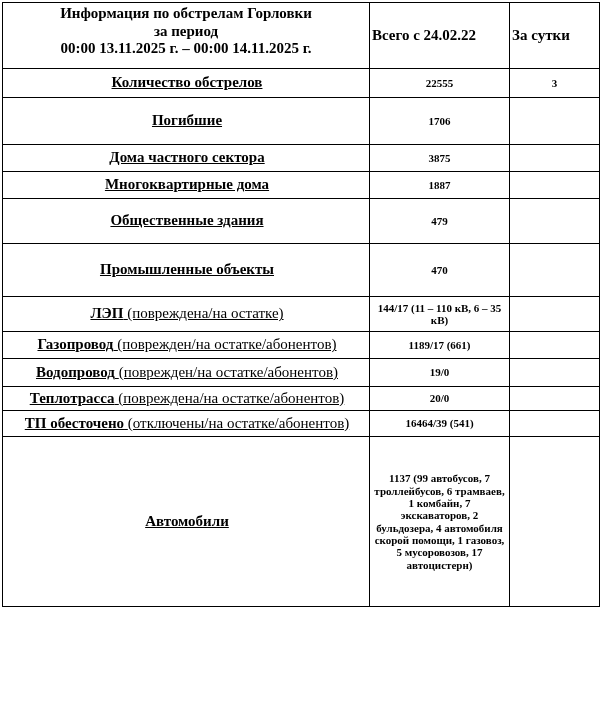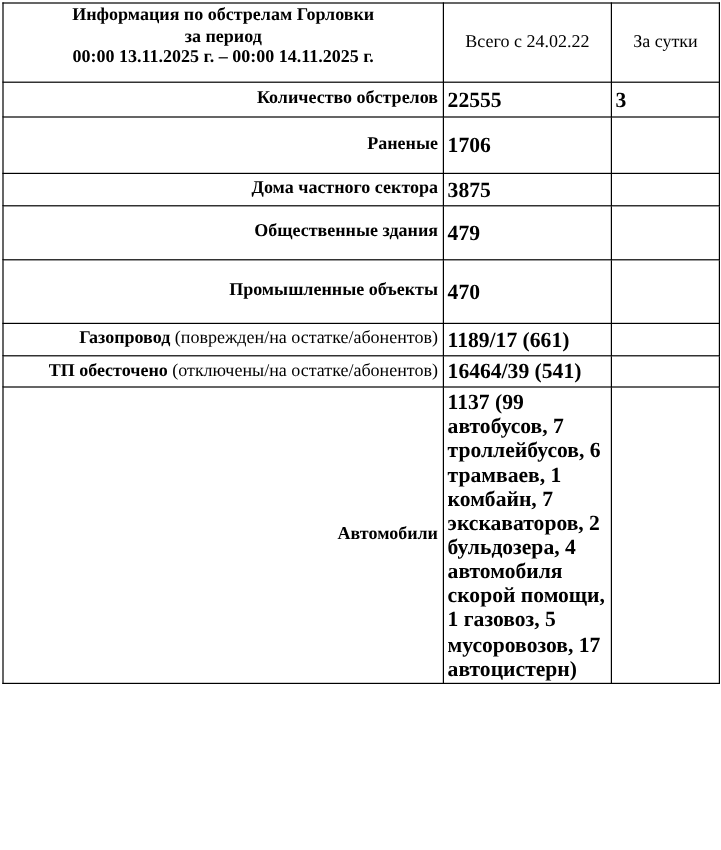--- a/index.html
+++ b/index.html
@@ -27,36 +27,37 @@
     font-size: 15px;
     font-weight: bold;
     text-align: center;
     line-height: 1.18;
     padding: 2px 4px 10px 4px;
     vertical-align: middle;
     border-radius: 28px;
   }
   .hdr-col {
     font-size: 15px;
-    font-weight: normal;
-    text-align: center;
+    font-weight: bold;
+    text-align: left;
     padding: 2px;
   }
   .label-cell {
-    text-align: right;
+    text-align: center;
     padding: 2px 4px 2px 6px;
     font-size: 15px;
     line-height: 1.15;
+    text-decoration: underline;
   }
   .label-cell .b { font-weight: bold; }
   .label-cell .n { font-weight: normal; }
   .val-cell {
-    text-align: left;
+    text-align: center;
     font-weight: bold;
-    font-size: 18px;
+    font-size: 11px;
     line-height: 1.12;
     padding: 2px 3px;
   }
 </style>
 </head>
 <body>
 
 <div class="page">
   <table class="report">
     <colgroup>
@@ -76,53 +77,73 @@
       </tr>
 
       <tr style="height:29px">
         <td class="label-cell"><span class="b">Количество обстрелов</span> <span class="n"></span></td>
         <td class="val-cell">22555</td>
         <td class="val-cell">3</td>
       </tr>
 
 
       <tr style="height:47px">
-        <td class="label-cell"><span class="b">Раненые</span> <span class="n"></span></td>
+        <td class="label-cell"><span class="b">Погибшие</span> <span class="n"></span></td>
         <td class="val-cell">1706</td>
         <td class="val-cell"></td>
       </tr>
 
       <tr style="height:27px">
         <td class="label-cell"><span class="b">Дома частного сектора</span> <span class="n"></span></td>
         <td class="val-cell">3875</td>
         <td class="val-cell"></td>
       </tr>
 
+      <tr style="height:27px">
+        <td class="label-cell"><span class="b">Многоквартирные дома</span> <span class="n"></span></td>
+        <td class="val-cell">1887</td>
+        <td class="val-cell"></td>
+      </tr>
 
 
       <tr style="height:45px">
         <td class="label-cell"><span class="b">Общественные здания</span> <span class="n"></span></td>
         <td class="val-cell">479</td>
         <td class="val-cell"></td>
       </tr>
 
       <tr style="height:53px">
         <td class="label-cell"><span class="b">Промышленные объекты</span> <span class="n"></span></td>
         <td class="val-cell">470</td>
         <td class="val-cell"></td>
       </tr>
 
+      <tr style="height:35px">
+        <td class="label-cell"><span class="b">ЛЭП</span> <span class="n">(повреждена/на остатке)</span></td>
+        <td class="val-cell">144/17 (11 – 110 кВ, 6 – 35 кВ)</td>
+        <td class="val-cell"></td>
+      </tr>
 
       <tr style="height:27px">
         <td class="label-cell"><span class="b">Газопровод</span> <span class="n">(поврежден/на остатке/абонентов)</span></td>
         <td class="val-cell">1189/17 (661)</td>
         <td class="val-cell"></td>
       </tr>
 
+      <tr style="height:28px">
+        <td class="label-cell"><span class="b">Водопровод</span> <span class="n">(поврежден/на остатке/абонентов)</span></td>
+        <td class="val-cell">19/0</td>
+        <td class="val-cell"></td>
+      </tr>
 
+      <tr style="height:24px">
+        <td class="label-cell"><span class="b">Теплотрасса</span> <span class="n">(повреждена/на остатке/абонентов)</span></td>
+        <td class="val-cell">20/0</td>
+        <td class="val-cell"></td>
+      </tr>
 
       <tr style="height:26px">
         <td class="label-cell"><span class="b">ТП обесточено</span> <span class="n">(отключены/на остатке/абонентов)</span></td>
         <td class="val-cell">16464/39 (541)</td>
         <td class="val-cell"></td>
       </tr>
 
 
       <tr style="height:170px">
         <td class="label-cell"><span class="b">Автомобили</span> <span class="n"></span></td>

